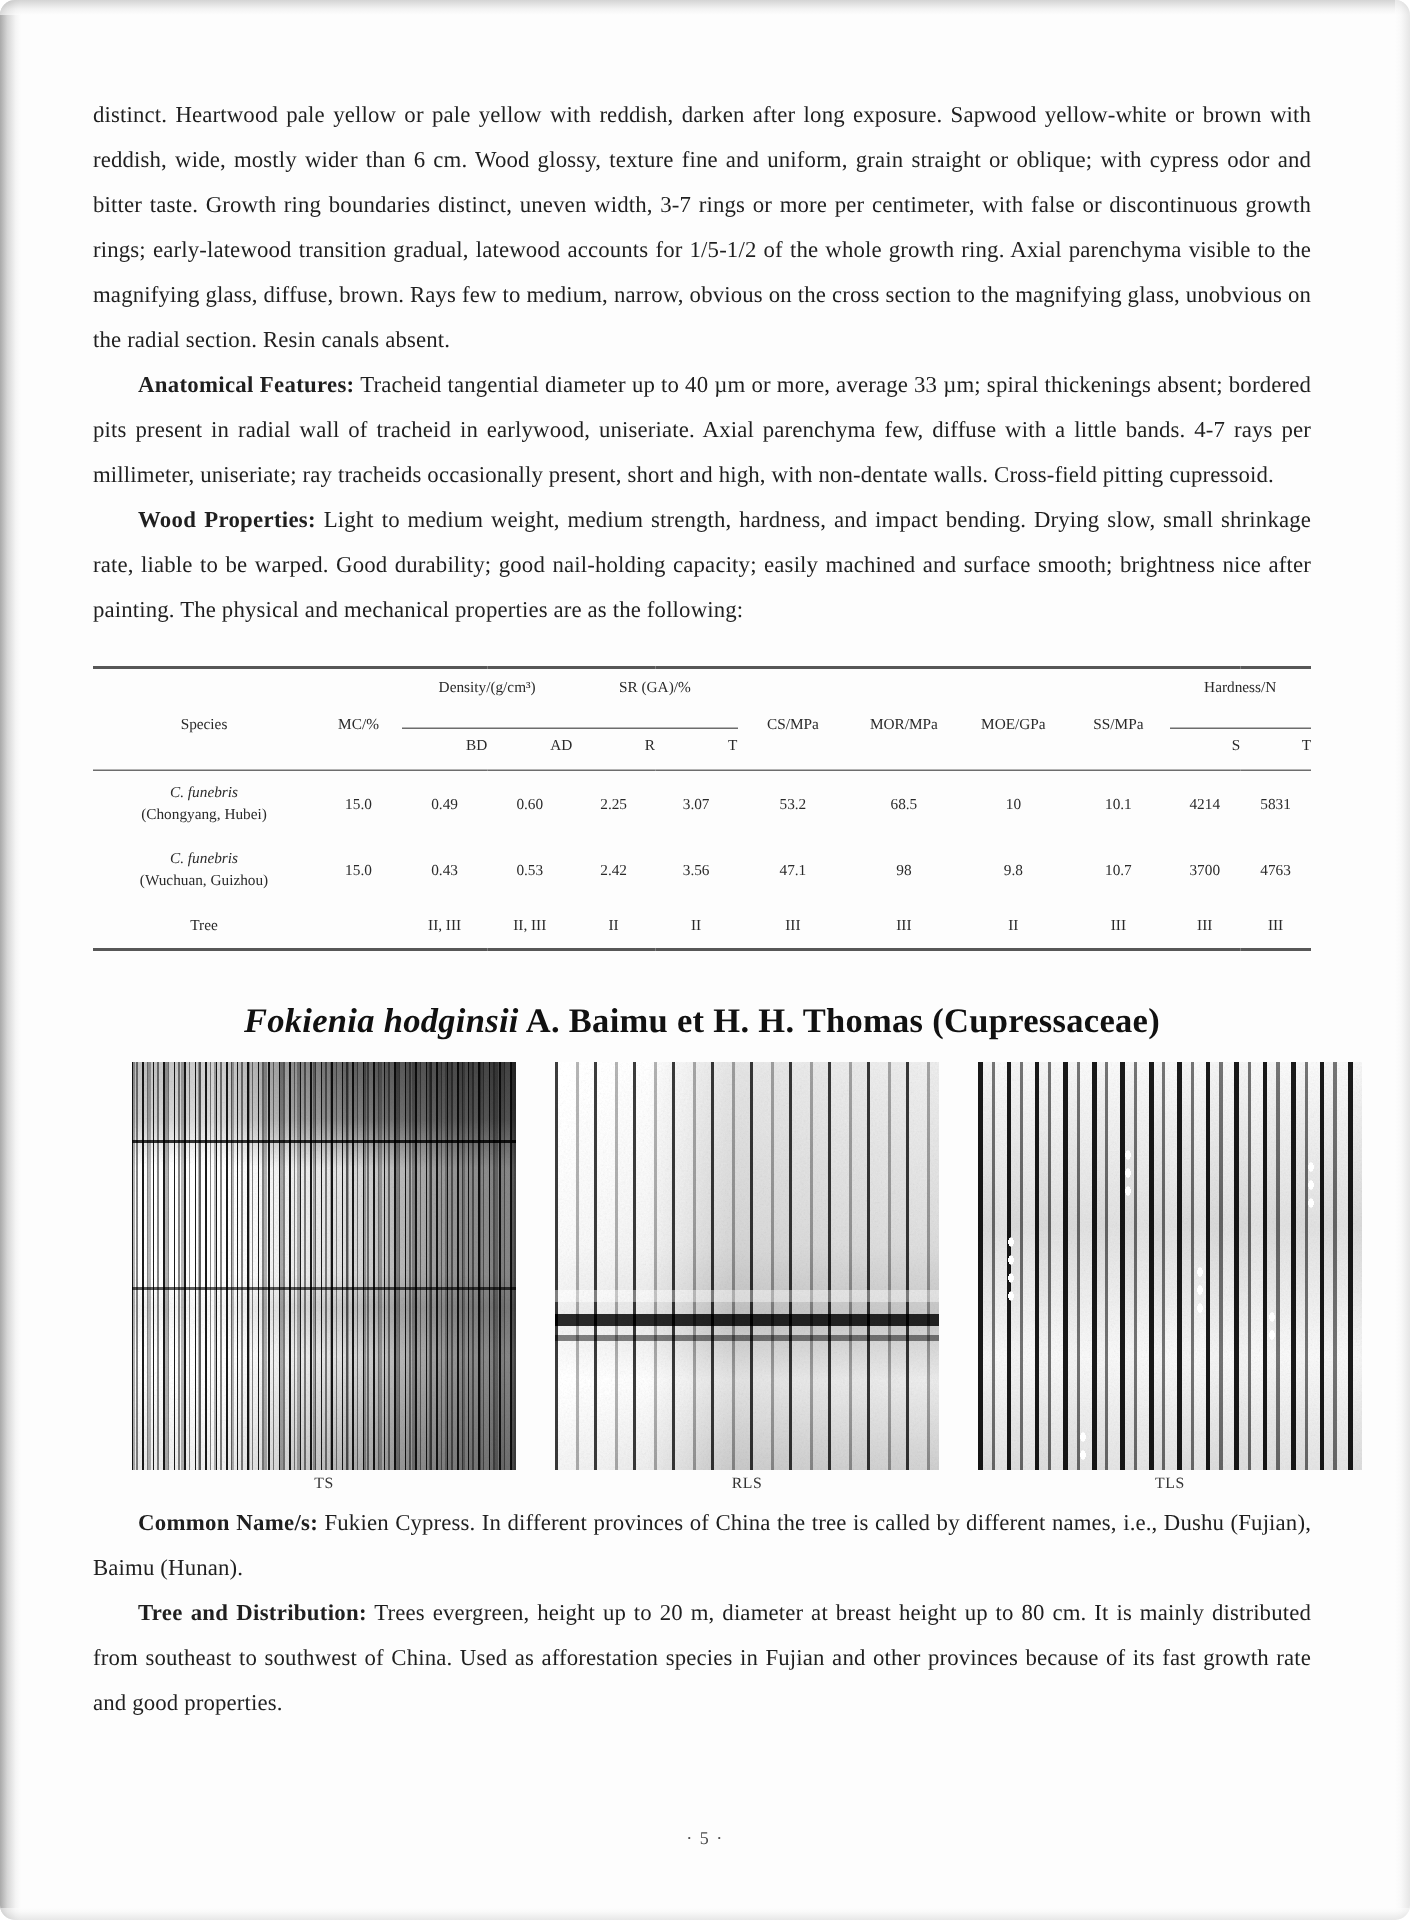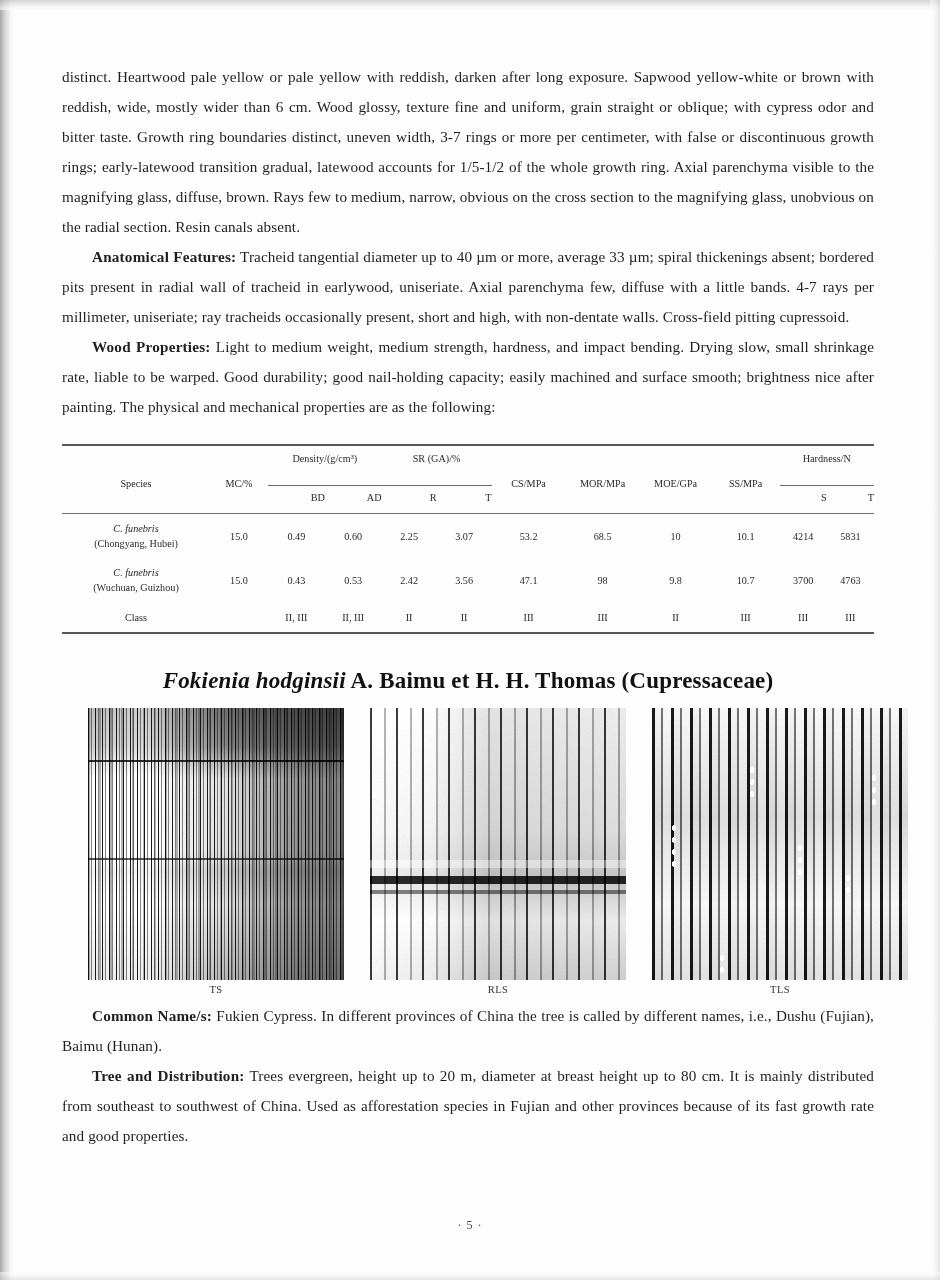--- a/index.html
+++ b/index.html
@@ -9,20 +9,21 @@
   }
   .page {
     position: relative;
     width: 940px;
     height: 1280px;
     background: #fdfdfd;
     overflow: hidden;
     font-family: "Liberation Serif", "DejaVu Serif", serif;
     color: #2b2b2b;
     box-sizing: border-box;
+    border-radius: 10px;
   }
   
   .scan-edge-left {
     position: absolute;
     left: 0; top: 0;
     width: 14px; height: 1280px;
     background: linear-gradient(to right, #8d8d8d 0%, #c9c9c9 35%, #f2f2f2 75%, #fdfdfd 100%);
     opacity: .75;
   }
   .scan-edge-top {
@@ -311,21 +312,21 @@
             <td>2.42</td>
             <td>3.56</td>
             <td>47.1</td>
             <td>98</td>
             <td>9.8</td>
             <td>10.7</td>
             <td>3700</td>
             <td>4763</td>
           </tr>
           <tr class="class-row rule-bot">
-            <td>Class</td>
+            <td>Tree</td>
             <td></td>
             <td>II, III</td>
             <td>II, III</td>
             <td>II</td>
             <td>II</td>
             <td>III</td>
             <td>III</td>
             <td>II</td>
             <td>III</td>
             <td>III</td>

